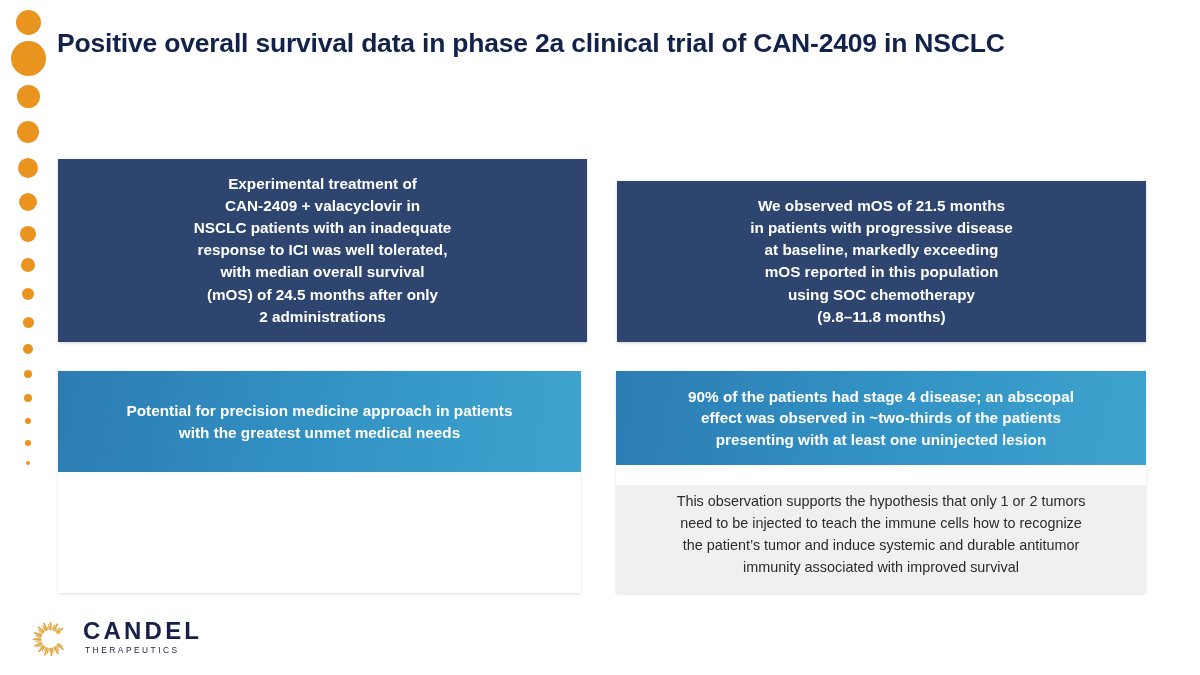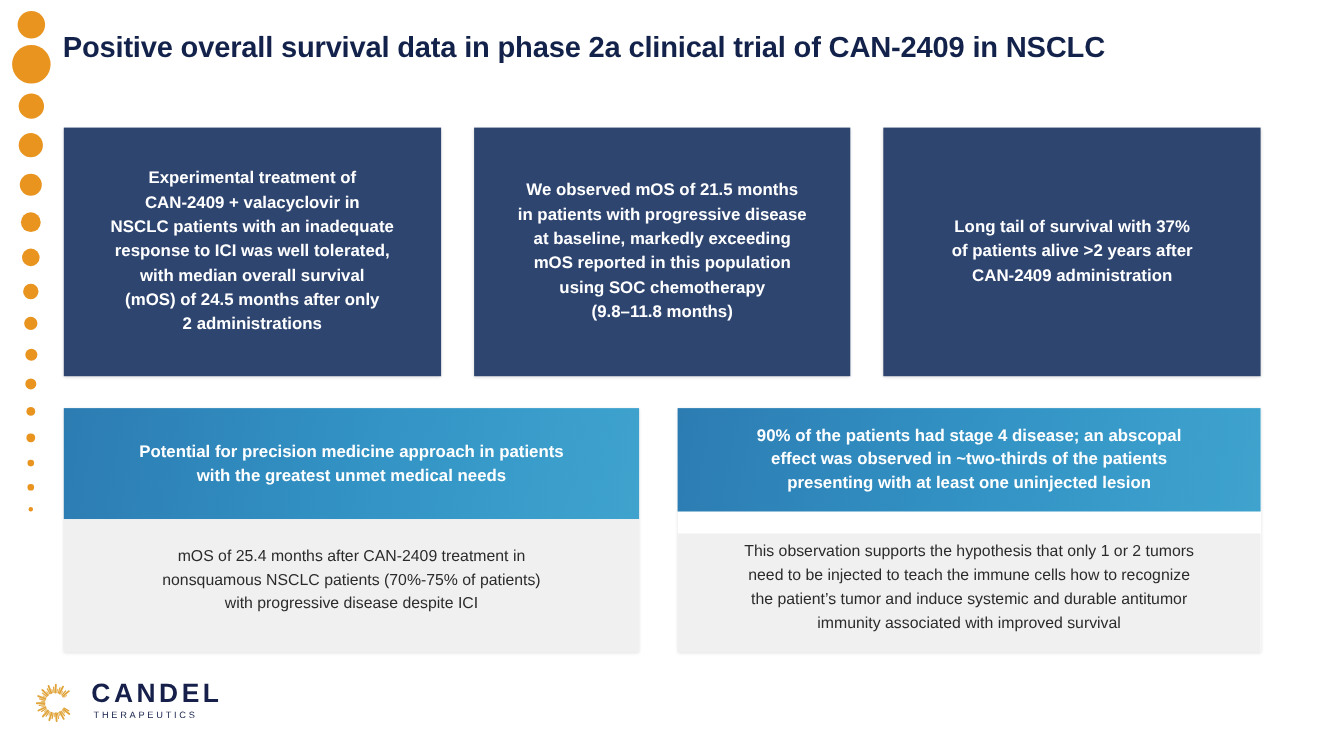--- a/index.html
+++ b/index.html
@@ -49,20 +49,21 @@
 
   
   #top-row {
     position: absolute;
     left: 58px;
     top: 116px;
     width: 1088px;
     height: 226px;
     display: flex;
     gap: 30px;
+    align-items: flex-end;
   }
   .navy-box {
     flex: 1 1 0;
     background: #2e4570;
     display: flex;
     align-items: center;
     justify-content: center;
     padding: 14px 18px;
     box-shadow: 0 1px 3px rgba(0,0,0,0.18);
   }
@@ -214,39 +215,29 @@
 
     <div class="navy-box">
       <div class="navy-box-text">We observed mOS of 21.5 months
 in patients with progressive disease
 at baseline, markedly exceeding
 mOS reported in this population
 using SOC chemotherapy
 (9.8–11.8 months)</div>
     </div>
 
-    <div class="navy-box">
-      <div class="navy-box-text">Long tail of survival with 37%
-of patients alive &gt;2 years after
-CAN-2409 administration</div>
-    </div>
 
   </div>
 
   <div id="bottom-row">
 
     <div class="info-card" id="card-precision-medicine">
       <div class="card-header">
         <div class="card-header-text">Potential for precision medicine approach in patients
 with the greatest unmet medical needs</div>
-      </div>
-      <div class="card-body">
-        <div class="card-body-text">mOS of 25.4 months after CAN-2409 treatment in
-nonsquamous NSCLC patients (70%-75% of patients)
-with progressive disease despite ICI</div>
       </div>
     </div>
 
     <div class="info-card" id="card-abscopal-effect">
       <div class="card-header">
         <div class="card-header-text">90% of the patients had stage 4 disease; an abscopal
 effect was observed in ~two-thirds of the patients
 presenting with at least one uninjected lesion</div>
       </div>
       <div class="card-body">

